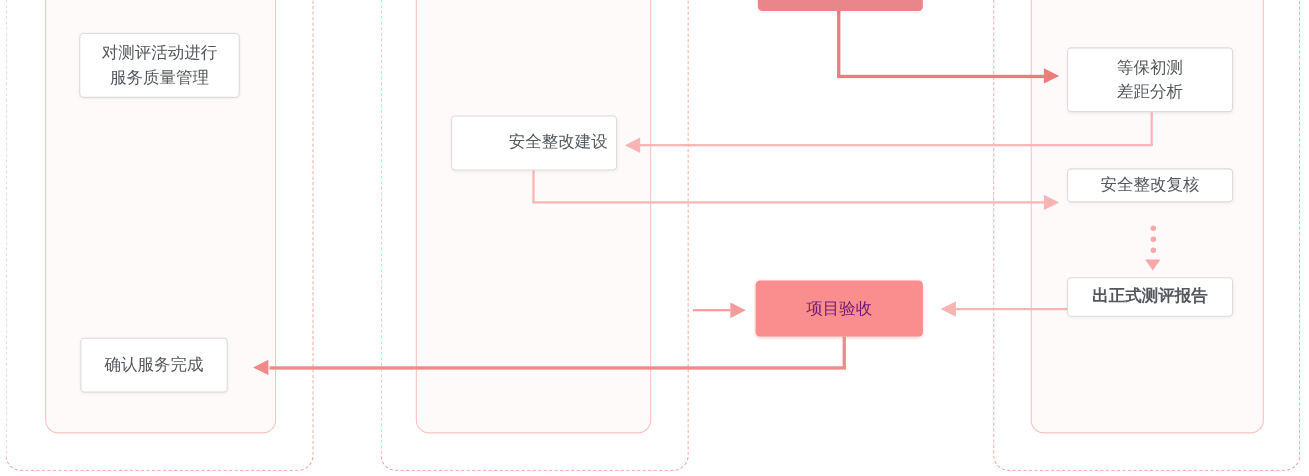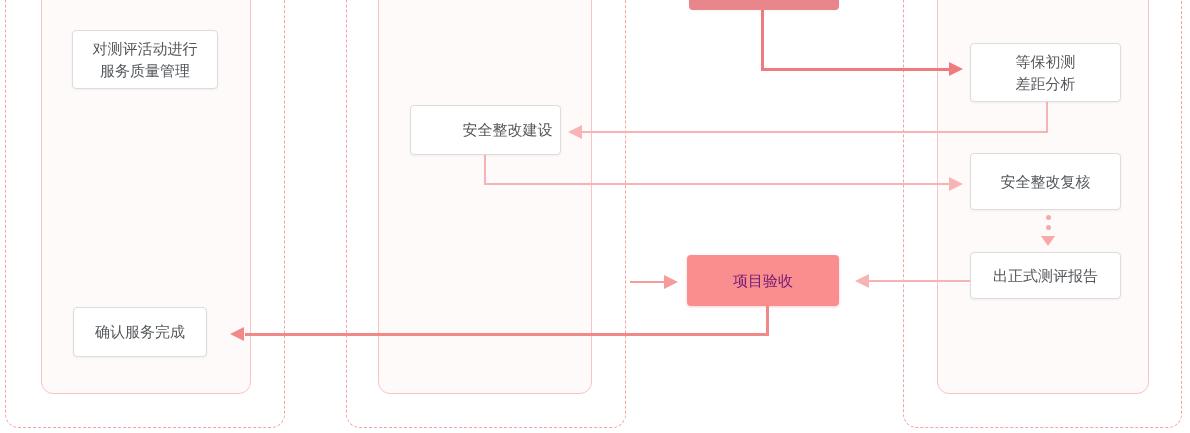--- a/index.html
+++ b/index.html
@@ -98,19 +98,19 @@
 <div class="node accent-dark" style="left:689px;top:-38px;width:150px;height:48px;"></div>
 
 <div class="node" style="left:72px;top:30px;width:146px;height:59px;">对测评活动进行
 服务质量管理</div>
 
 <div class="node" style="left:970px;top:43px;width:151px;height:59px;">等保初测
 差距分析</div>
 
 <div class="node" style="left:410px;top:105px;width:151px;height:50px;padding-left:44px;">安全整改建设</div>
 
-<div class="node" style="left:970px;top:153px;width:151px;height:57px;">安全整改复核</div>
+<div class="node" style="left:970px;top:153px;width:151px;height:31px;">安全整改复核</div>
 
-<div class="node" style="left:970px;top:252px;width:151px;height:47px;">出正式测评报告</div>
+<div class="node" style="left:970px;top:252px;width:151px;height:36px;font-weight:bold;">出正式测评报告</div>
 
 <div class="node accent" style="left:687px;top:255px;width:152px;height:51px;">项目验收</div>
 
 <div class="node" style="left:73px;top:307px;width:134px;height:50px;">确认服务完成</div>
 
 </body></html>

